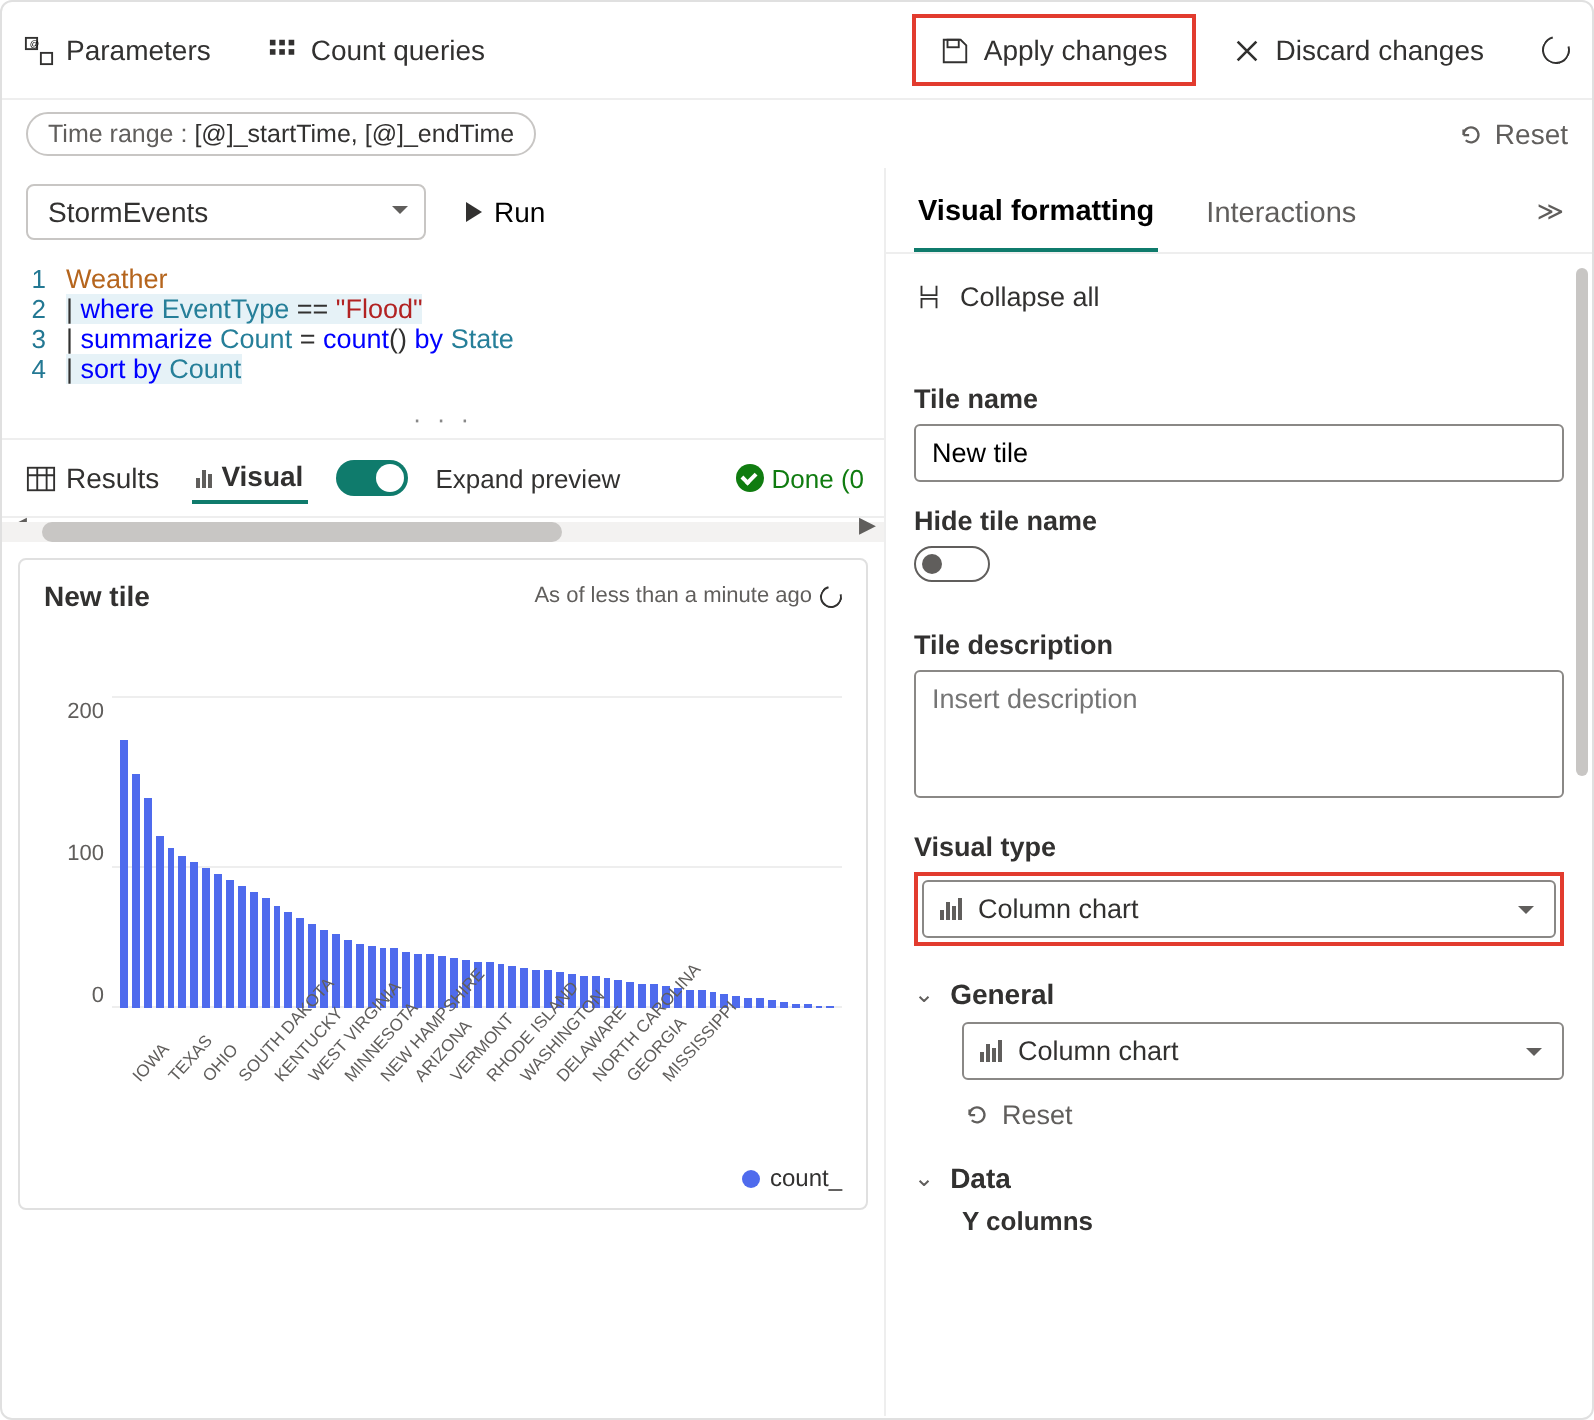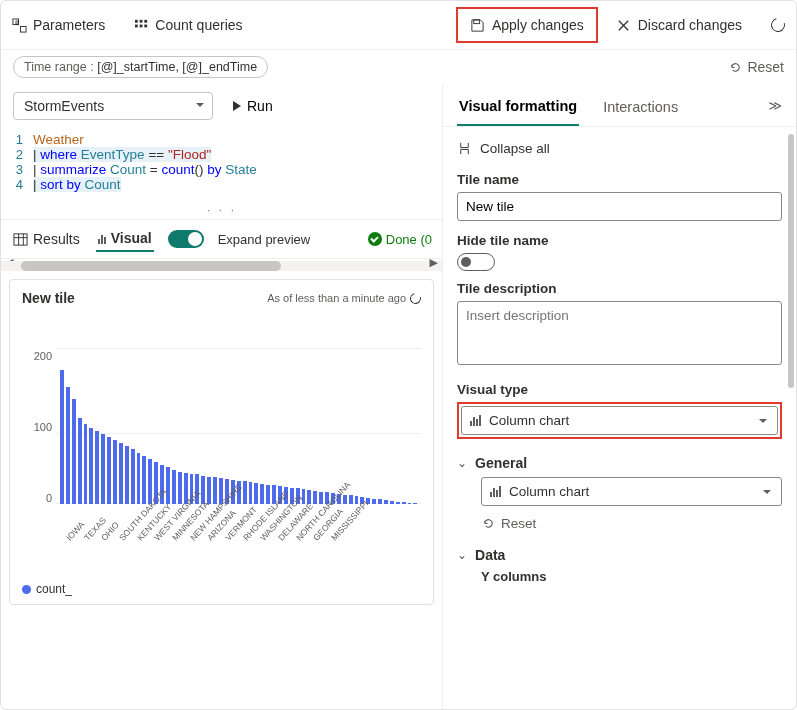--- a/index.html
+++ b/index.html
@@ -60,31 +60,31 @@
 .tile-title { font-weight: 600; font-size: 14px; }
 .tile-time { font-size: 11px; color: #605e5c; display: flex; align-items: center; gap: 4px; }
 .chart-area { display: flex; height: 170px; margin-top: 42px; }
 .y-axis { width: 34px; display: flex; flex-direction: column; justify-content: space-between; align-items: flex-end; font-size: 11px; color: #605e5c; padding: 2px 4px 14px 0; }
 .bars-wrap { flex: 1; position: relative; }
 .gridline { position: absolute; left: 0; right: 0; border-top: 1px solid #eee; }
 .bars { position: absolute; left: 0; right: 0; bottom: 14px; top: 0; display: flex; align-items: flex-end; gap: 2px; padding: 0 4px; }
 .bar { flex: 1; background: #4f6bed; min-width: 3px; }
 .x-labels { display: flex; gap: 2px; padding: 0 4px; margin-top: 2px; margin-left: 34px; }
 .x-lbl { flex: 1; font-size: 8.5px; color: #605e5c; transform: rotate(-48deg); transform-origin: left top; white-space: nowrap; position: relative; top: 16px; left: 4px; min-width: 3px; }
-.legend { text-align: left; margin-top: 52px; font-size: 12px; }
+.legend { text-align: right; margin-top: 52px; font-size: 12px; }
 .legend-dot { display: inline-block; width: 9px; height: 9px; background: #4f6bed; border-radius: 50%; margin-right: 5px; vertical-align: middle; }
 
 .right-tabs { display: flex; align-items: center; padding: 10px 14px 0 14px; gap: 22px; border-bottom: 1px solid #eee; }
 .rtab { padding: 4px 2px 10px 2px; font-size: 14.5px; cursor: pointer; color: #605e5c; }
 .rtab.active { color: #000; font-weight: 600; border-bottom: 2.5px solid #0f7b6c; }
 .dbl-chev { margin-left: auto; padding-bottom: 10px; color: #605e5c; }
 
 .right-scroll { flex: 1; overflow: hidden; padding: 10px 14px; position: relative; }
 .collapse-all { display: flex; align-items: center; gap: 8px; padding: 4px 0 12px 0; cursor: pointer; font-size: 13.5px; }
-.form-label { font-weight: 600; font-size: 13.5px; margin: 4px 0 5px 0; }
+.form-label { font-weight: 600; font-size: 13.5px; margin: 24px 0 5px 0; }
 .form-input { width: 100%; border: 1px solid #8a8886; border-radius: 3px; padding: 6px 8px; font-size: 13.5px; }
 .form-textarea { width: 100%; border: 1px solid #8a8886; border-radius: 3px; padding: 6px 8px; font-size: 13.5px; height: 64px; resize: none; }
 .switch { width: 38px; height: 18px; border: 1px solid #605e5c; border-radius: 9px; position: relative; margin: 4px 0 10px 0; cursor: pointer; }
 .switch::after { content: ""; position: absolute; left: 3px; top: 3px; width: 10px; height: 10px; background: #605e5c; border-radius: 50%; }
 
 .vt-select-wrap { border: 2.5px solid #e23b2e; padding: 2px; margin-top: 4px; }
 .vt-select { display: flex; align-items: center; gap: 8px; border: 1px solid #8a8886; border-radius: 3px; padding: 6px 8px; font-size: 13.5px; cursor: pointer; position: relative; }
 .vt-select::after { content: ""; position: absolute; right: 10px; top: 12px; border: 4px solid transparent; border-top-color: #605e5c; }
 .mini-bars { display: inline-flex; align-items: flex-end; gap: 1px; height: 11px; }
 .mini-bars span { width: 2px; background: #605e5c; }

